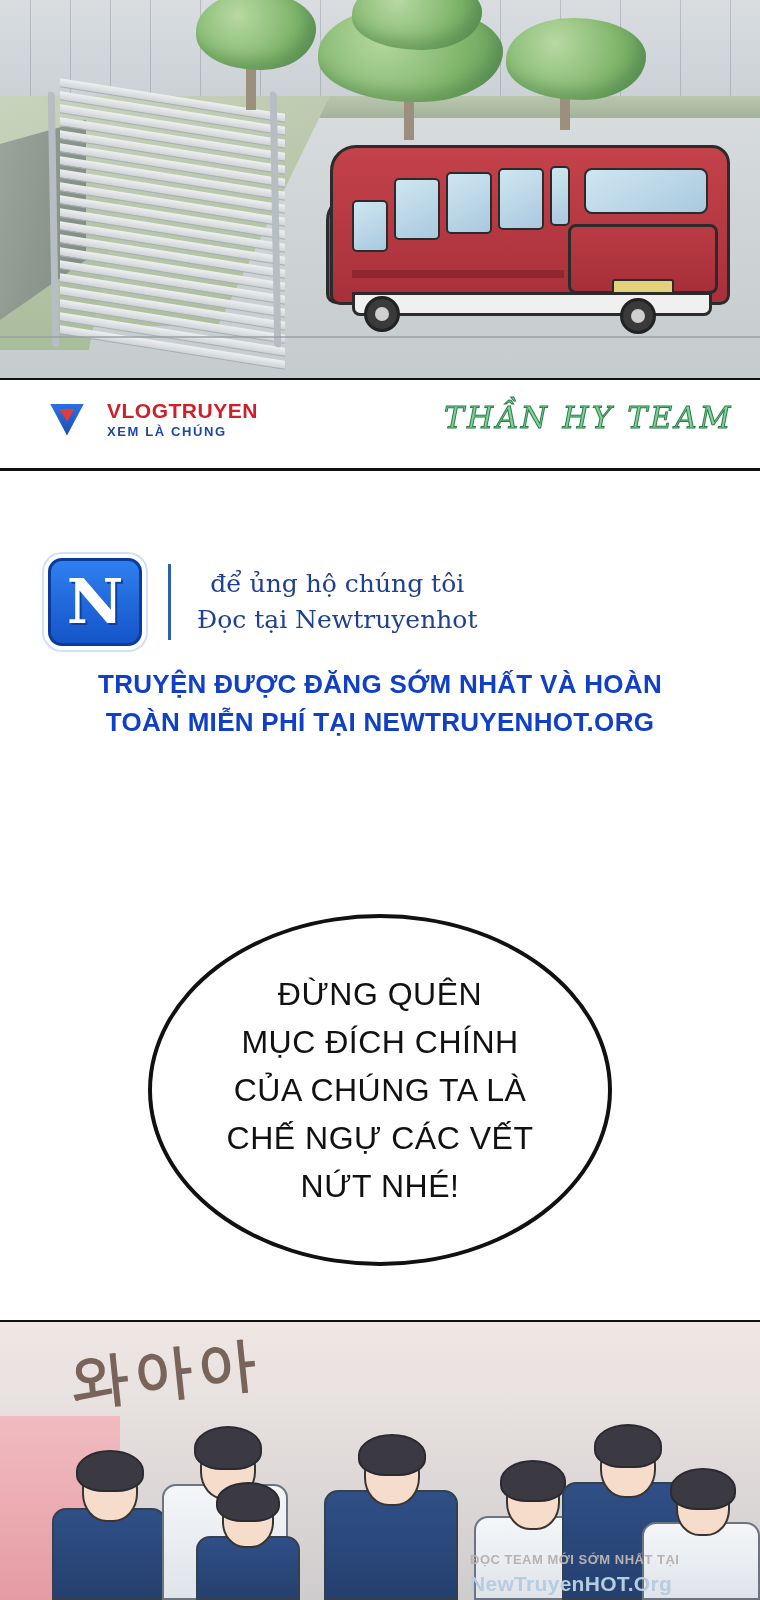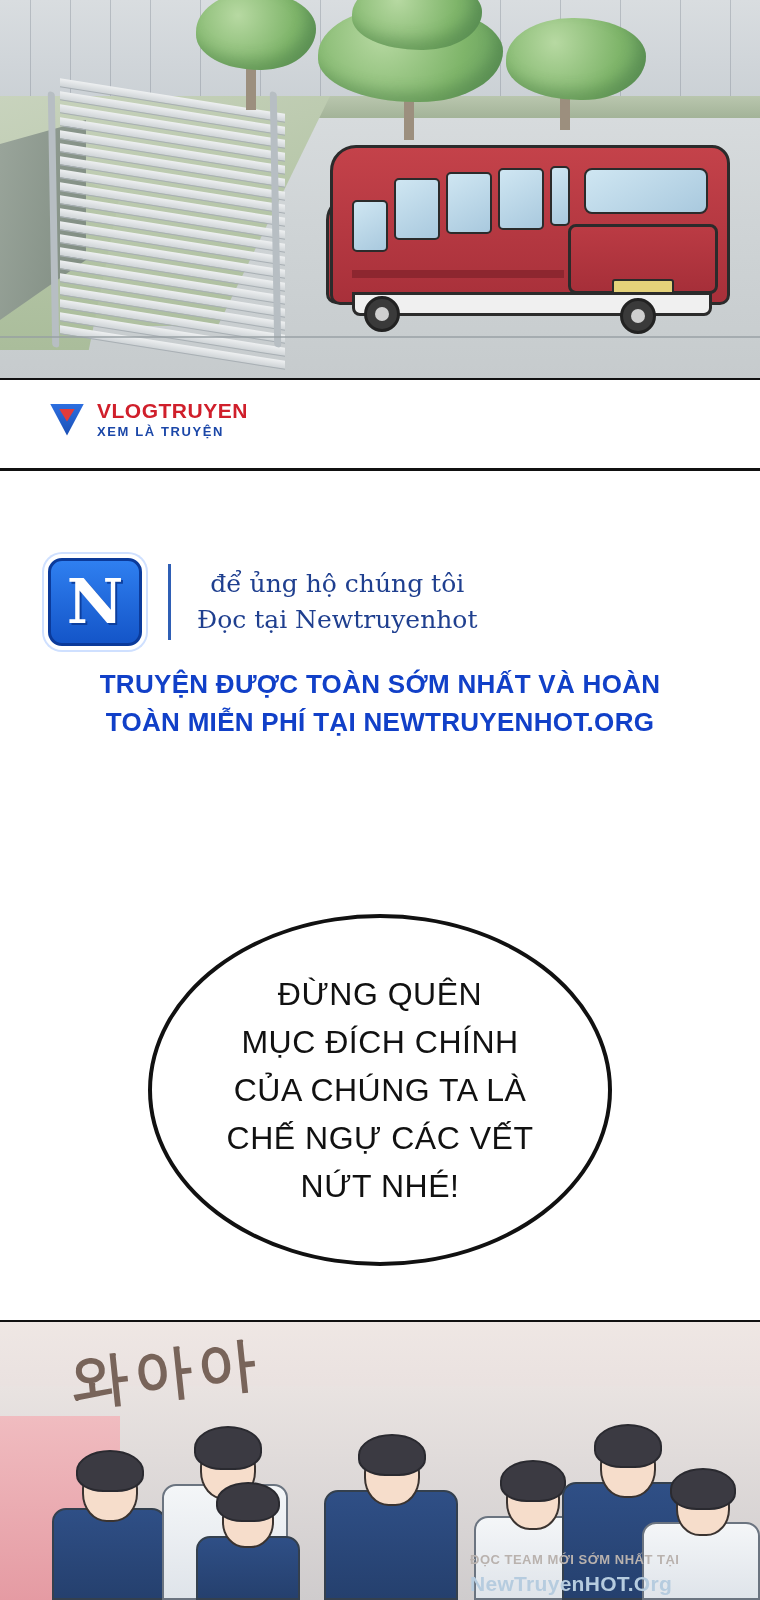--- a/index.html
+++ b/index.html
@@ -138,21 +138,21 @@
     position: absolute; left: 0; top: 378px; width: 760px; height: 2px; background: #111;
   }
 
   
   .credits {
     position: absolute; left: 0; top: 380px; width: 760px; height: 90px;
     background: #ffffff;
   }
   .vlog-logo {
     position: absolute; left: 50px; top: 400px;
-    display: flex; align-items: center; gap: 13px;
+    display: flex; align-items: center; gap: 23px;
   }
   .vlog-mark {
     width: 34px; height: 32px;
     background: linear-gradient(#2d6fe0,#1b4fb5);
     clip-path: polygon(0 0, 100% 0, 50% 100%);
     position: relative;
   }
   .vlog-mark::after {
     content: ""; position: absolute; left: 9px; top: 5px;
     width: 16px; height: 13px; background: #e23b3b;
@@ -365,38 +365,39 @@
     <div class="road" style="z-index:-1"></div>
     <div class="road-line"></div>
     <div class="panel-border-bottom"></div>
   </div>
 
   <div class="credits"></div>
   <div class="vlog-logo">
     <div class="vlog-mark"></div>
     <div>
       <div class="vlog-text-main">VLOGTRUYEN</div>
-      <div class="vlog-text-sub">XEM LÀ TRUYỆN</div>
+      <div class="vlog-text-sub">XEM LÀ CHÚNG</div>
     </div>
   </div>
+  <div class="team-text">THẦN HY TEAM</div>
   <div class="credits-rule"></div>
 
   <div class="promo">
     <div class="promo-row">
       <div class="n-badge">
         <span>N</span>
       </div>
       <div class="promo-divider"></div>
       <div class="promo-lines">
         <div>để ủng hộ chúng tôi</div>
         <div>Đọc tại Newtruyenhot</div>
       </div>
     </div>
     <div class="promo-banner">
-      <div>TRUYỆN ĐƯỢC TOÀN SỚM NHẤT VÀ HOÀN</div>
+      <div>TRUYỆN ĐƯỢC ĐĂNG SỚM NHẤT VÀ HOÀN</div>
       <div>TOÀN MIỄN PHÍ TẠI NEWTRUYENHOT.ORG</div>
     </div>
   </div>
 
   <div class="bubble-panel">
     <div class="bubble">
       <div class="bubble-text">ĐỪNG QUÊN
 MỤC ĐÍCH CHÍNH
 CỦA CHÚNG TA LÀ
 CHẾ NGỰ CÁC VẾT

